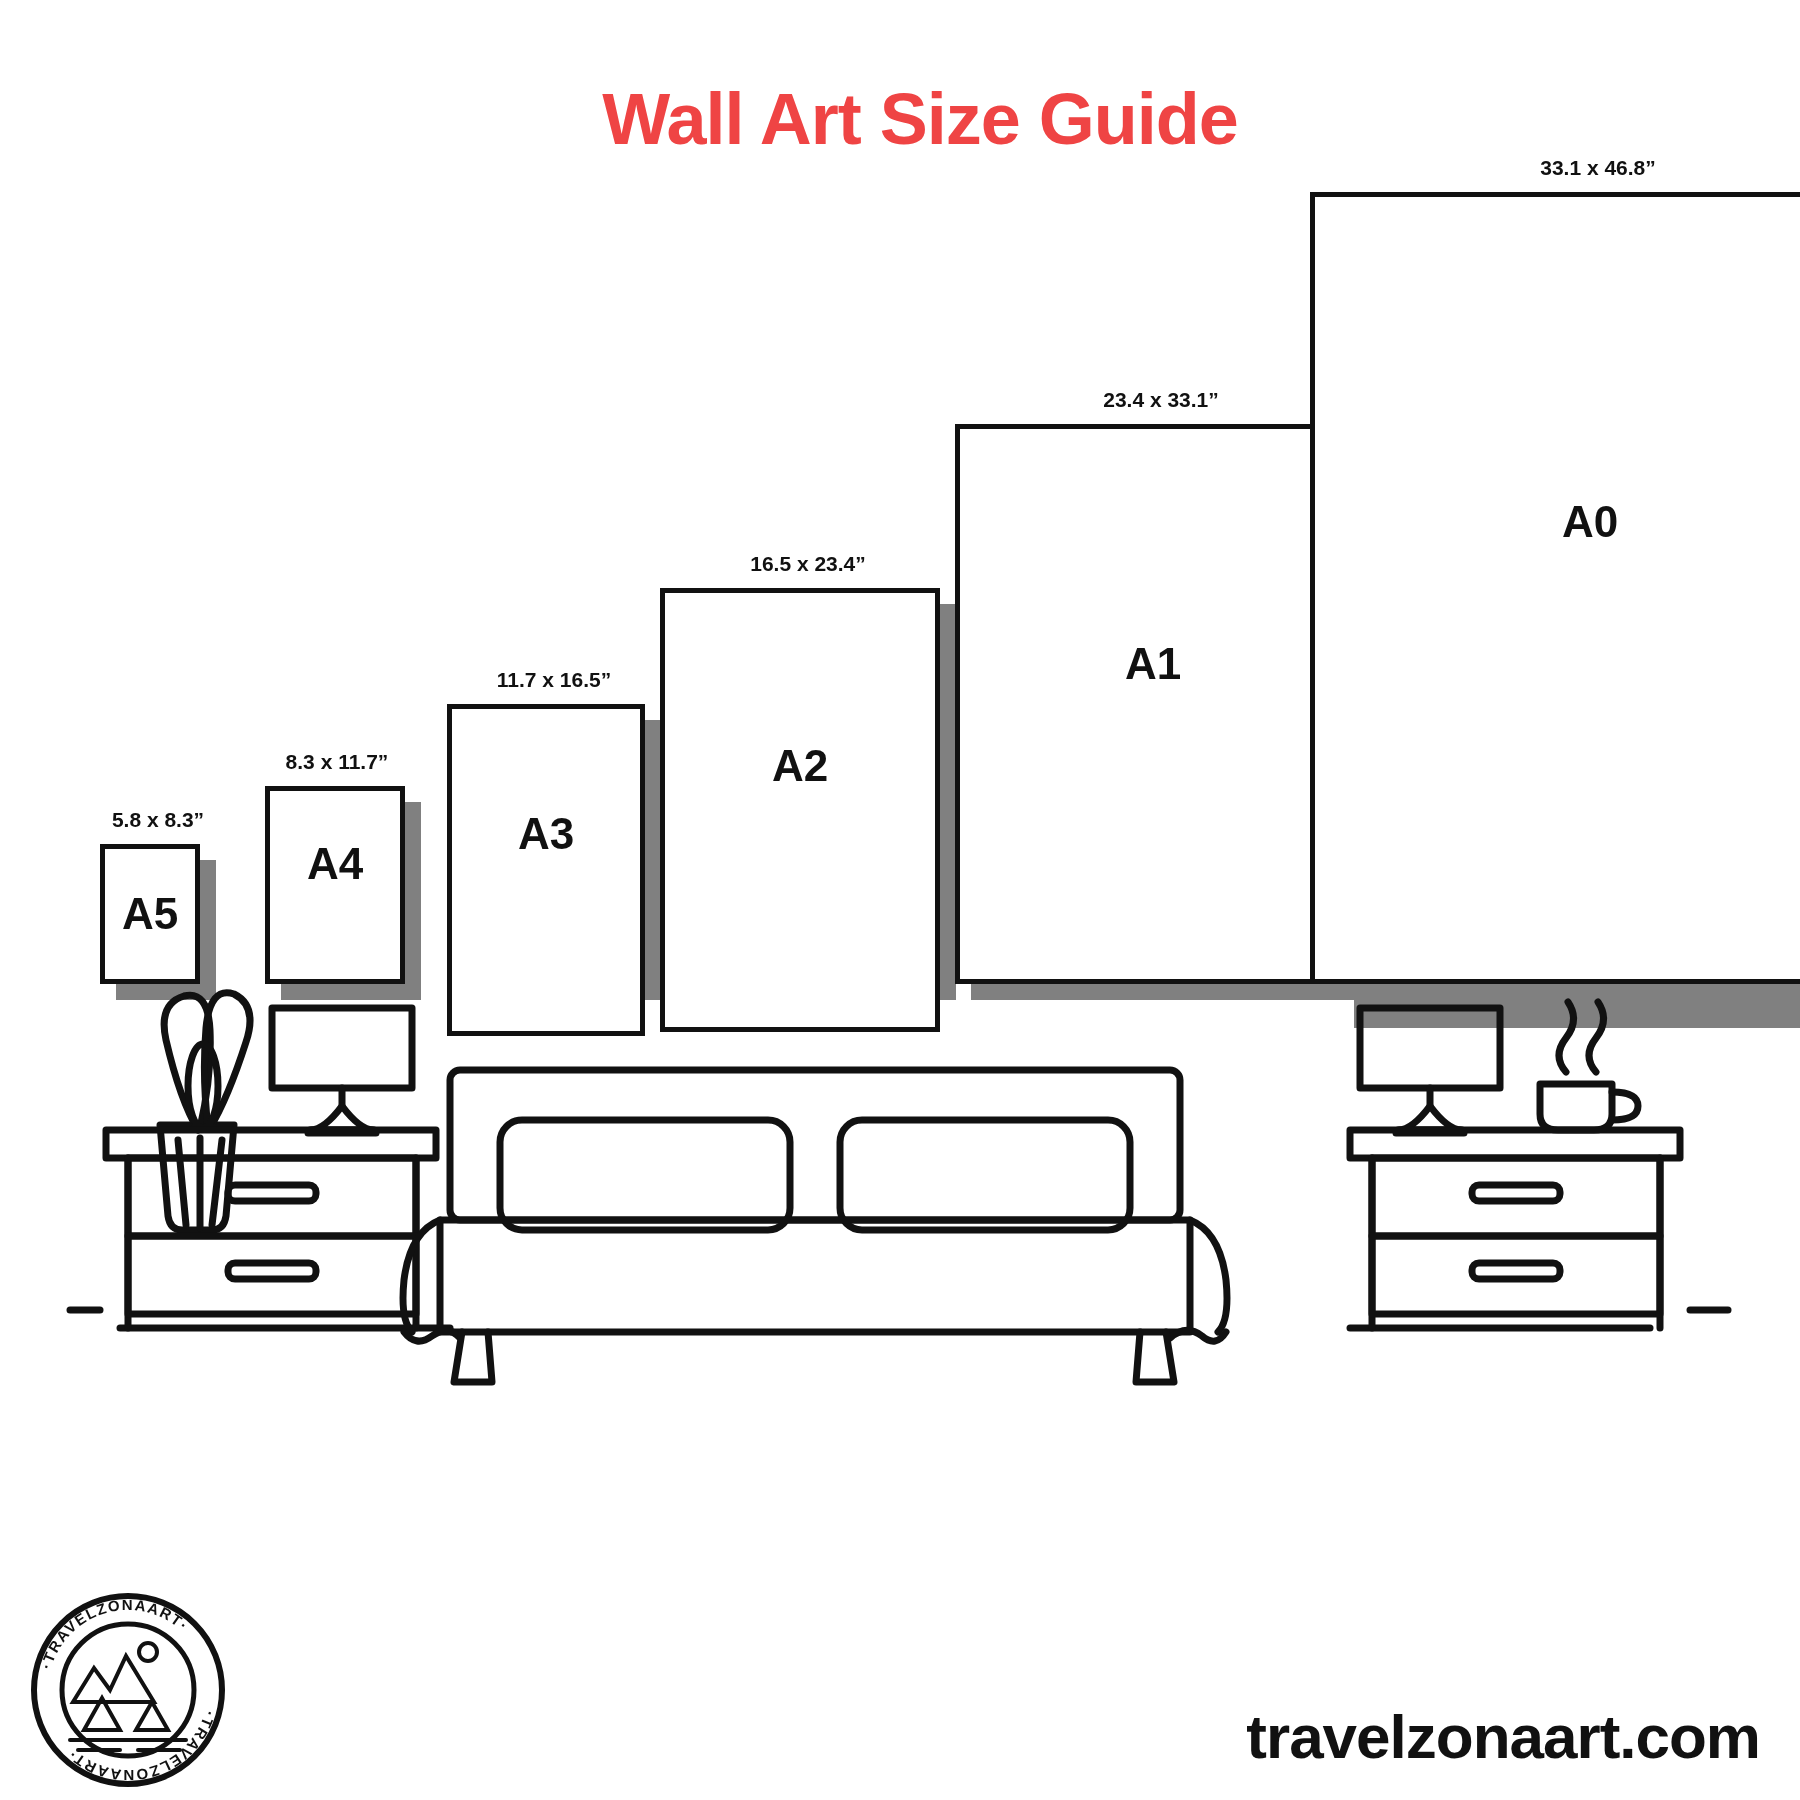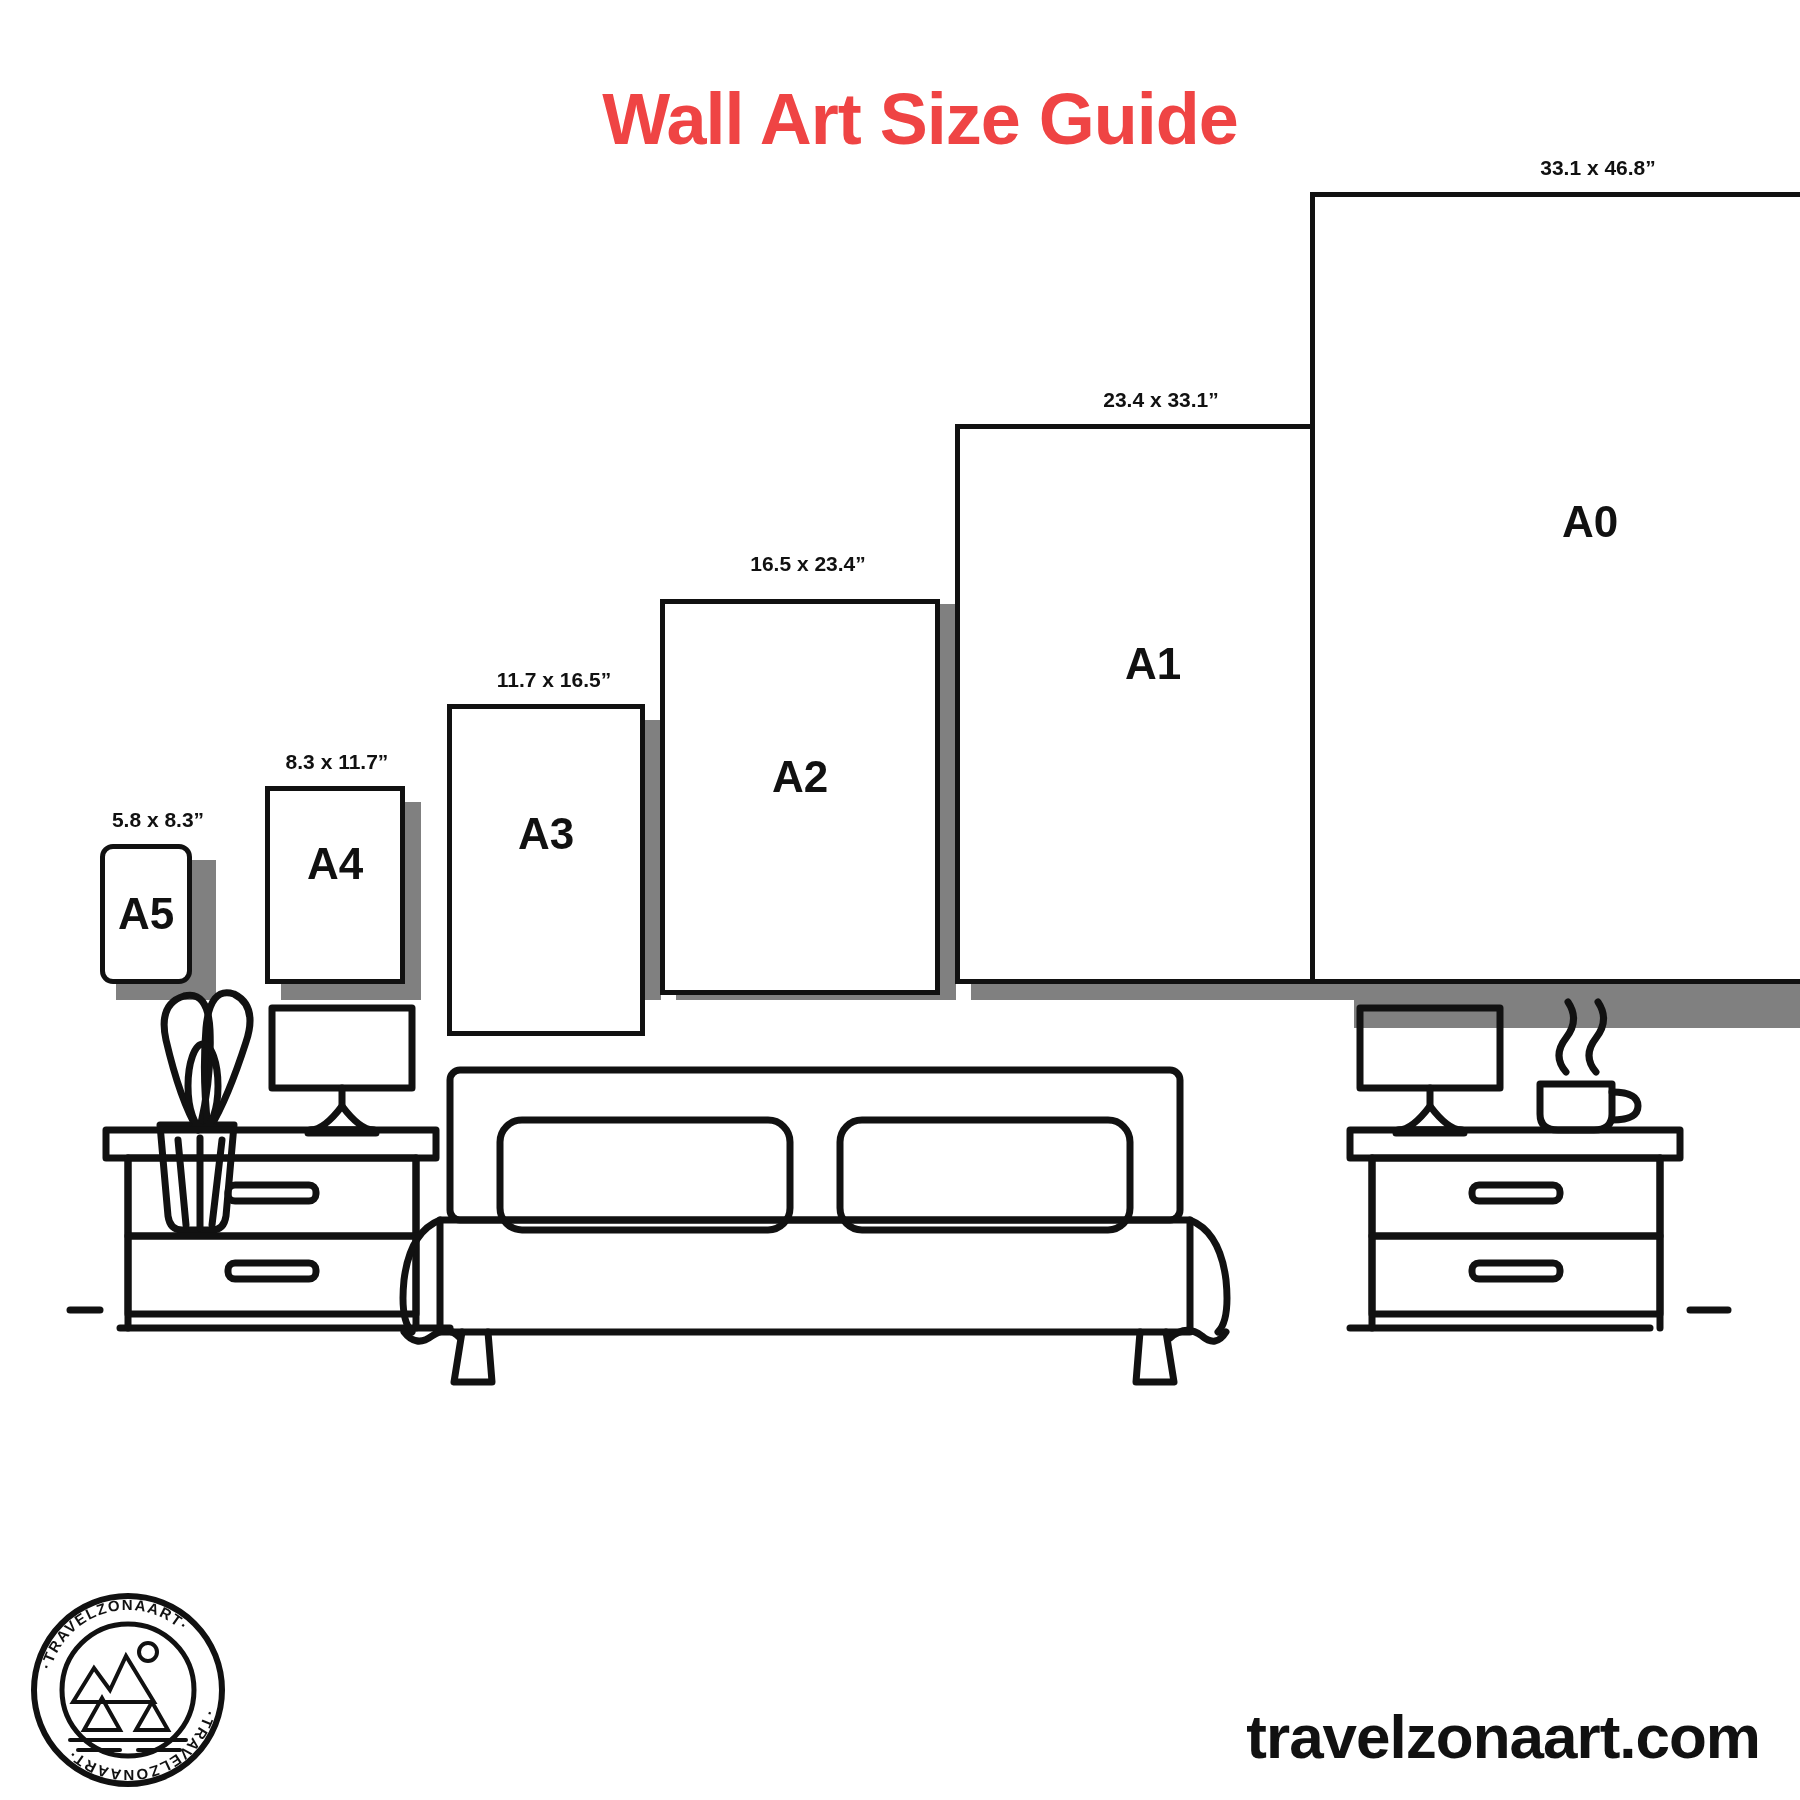--- a/index.html
+++ b/index.html
@@ -101,21 +101,21 @@
 </head>
 <body>
 
 <div id="title">Wall Art Size Guide</div>
 
 <div id="frames">
 
   <div class="frame-group" style="left:100px; width:116px; height:176px;">
     <div class="frame-label" style="top:-36px;">5.8 x 8.3”</div>
     <div class="frame-shadow" style="left:16px; top:16px; width:100px; height:140px;"></div>
-    <div class="frame-box" style="left:0; top:0; width:92px; height:140px;border-radius:13px;">
+    <div class="frame-box" style="left:0; top:0; width:100px; height:140px;">
       <div class="frame-name" style="top:40px;">A5</div>
     </div>
   </div>
 
   <div class="frame-group" style="left:265px; width:144px; height:234px;">
     <div class="frame-label" style="top:-36px;">8.3 x 11.7”</div>
     <div class="frame-shadow" style="left:16px; top:16px; width:140px; height:198px;"></div>
     <div class="frame-box" style="left:0; top:0; width:140px; height:198px;">
       <div class="frame-name" style="top:48px;">A4</div>
     </div>
@@ -125,21 +125,21 @@
     <div class="frame-label" style="top:-36px;">11.7 x 16.5”</div>
     <div class="frame-shadow" style="left:16px; top:16px; width:198px; height:280px;"></div>
     <div class="frame-box" style="left:0; top:0; width:198px; height:332px;">
       <div class="frame-name" style="top:100px;">A3</div>
     </div>
   </div>
 
   <div class="frame-group" style="left:660px; width:296px; height:432px;">
     <div class="frame-label" style="top:-36px;">16.5 x 23.4”</div>
     <div class="frame-shadow" style="left:16px; top:16px; width:280px; height:396px;"></div>
-    <div class="frame-box" style="left:0; top:0; width:280px; height:396px;margin-top:11px;">
+    <div class="frame-box" style="left:0; top:0; width:280px; height:444px;">
       <div class="frame-name" style="top:148px;">A2</div>
     </div>
   </div>
 
   <div class="frame-group" style="left:955px; width:412px; height:596px;">
     <div class="frame-label" style="top:-36px;">23.4 x 33.1”</div>
     <div class="frame-shadow" style="left:16px; top:16px; width:396px; height:560px;"></div>
     <div class="frame-box" style="left:0; top:0; width:396px; height:560px;">
       <div class="frame-name" style="top:210px;">A1</div>
     </div>

